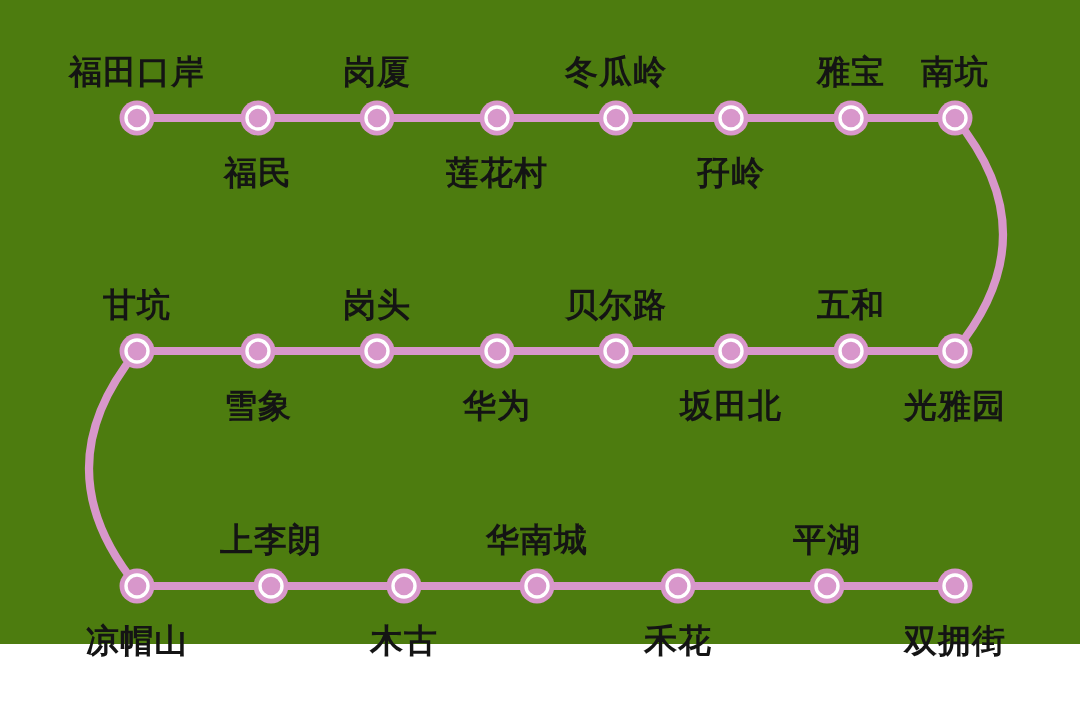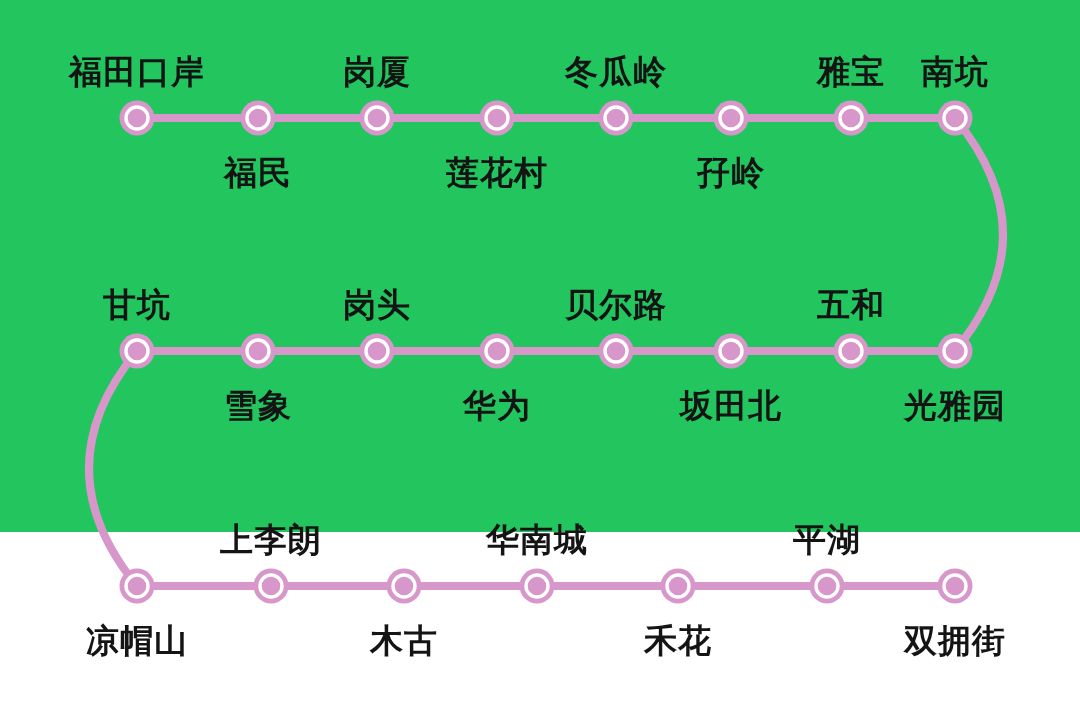--- a/index.html
+++ b/index.html
@@ -7,22 +7,22 @@
     padding: 0;
     background: #ffffff;
     width: 1080px;
     height: 720px;
     overflow: hidden;
     font-family: "DejaVu Sans", sans-serif;
   }
   .map-stage {
     position: relative;
     width: 1080px;
-    height: 532px;
-    background: #22c55e;
+    height: 644px;
+    background: #4d7c0f;
   }
   svg text.station-label {
     font-family: "DejaVu Sans", sans-serif;
     font-weight: bold;
     font-size: 33px;
     fill: #141414;
     letter-spacing: 1px;
   }
 </style>
 </head>

